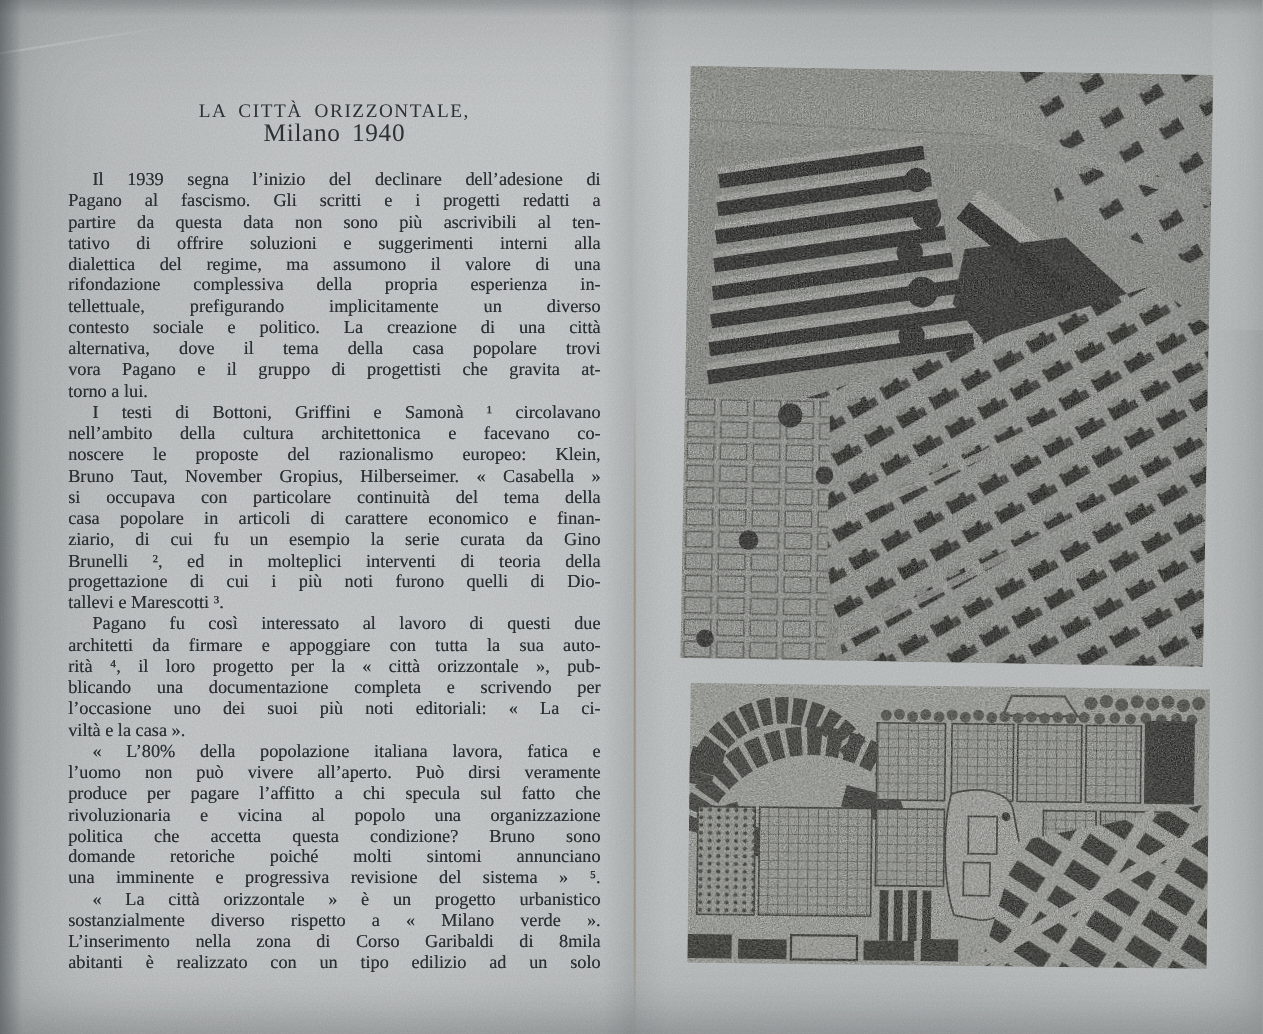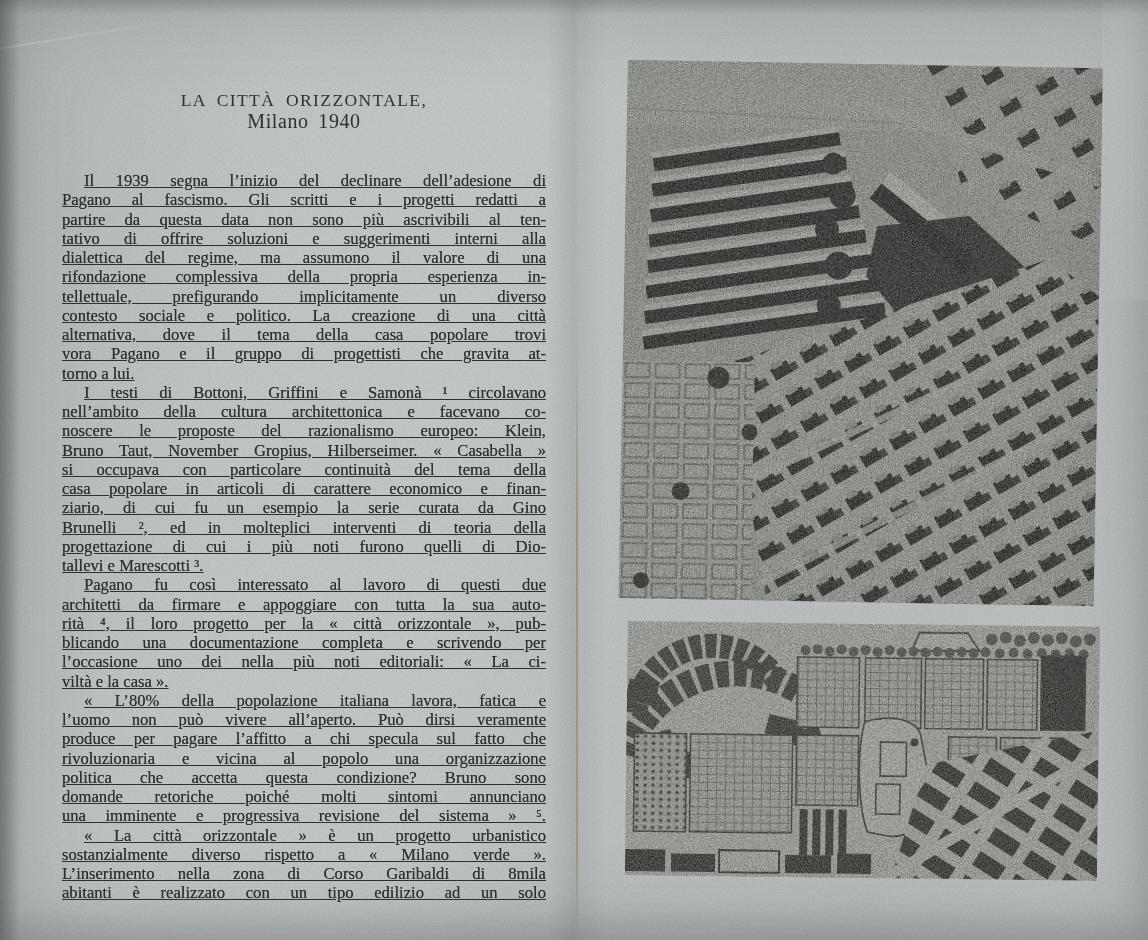--- a/index.html
+++ b/index.html
@@ -22,23 +22,23 @@
   .corner-crease{position:absolute;left:-10px;top:34px;width:190px;height:2px;
     background:linear-gradient(90deg,rgba(235,238,238,.8),rgba(235,238,238,0));
     transform:rotate(-9deg);opacity:.55;}
   .edge-right-highlight{position:absolute;right:0;top:0;width:46px;height:300px;
     background:linear-gradient(265deg,rgba(222,226,226,.55),rgba(222,226,226,0));}
 
   
   #left-page{position:absolute;left:62px;top:90px;width:484px;color:var(--ink,#2f3336);}
   .title-block{text-align:center;}
   .chapter-title{font-size:17.5px;line-height:20px;letter-spacing:1.4px;word-spacing:5px;}
-  .chapter-subtitle{font-size:20px;line-height:20px;letter-spacing:.6px;word-spacing:4px;margin-top:1px;}
-  #body-text{margin-top:40px;font-size:16.6px;line-height:19.25px;
-    text-shadow:0 0 .4px rgba(47,51,54,.75);text-decoration:underline;}
+  .chapter-subtitle{font-size:23px;line-height:20px;letter-spacing:.6px;word-spacing:4px;margin-top:1px;}
+  #body-text{margin-top:22px;font-size:16.6px;line-height:19.25px;
+    text-shadow:0 0 .4px rgba(47,51,54,.75);}
   .tline{text-align:justify;text-align-last:justify;height:19.25px;overflow:visible;white-space:nowrap;}
   .tline.indent{padding-left:22px;}
   .tline.lastleft{text-align-last:left;}
 
   
   figure{margin:0;padding:0;position:absolute;}
   #fig-top{left:628px;top:60px;width:475px;height:538px;transform:rotate(1deg);transform-origin:top left;}
   #fig-bottom{left:628px;top:621px;width:472px;height:254px;transform:rotate(0.7deg);transform-origin:top left;}
   figure svg{display:block;width:100%;height:100%;}
   .grain-page{position:absolute;inset:0;pointer-events:none;opacity:.06;}
@@ -77,21 +77,21 @@
           <div class="tline">ziario, di cui fu un esempio la serie curata da Gino</div>
           <div class="tline">Brunelli ², ed in molteplici interventi di teoria della</div>
           <div class="tline">progettazione di cui i più noti furono quelli di Dio-</div>
           <div class="tline lastleft">tallevi e Marescotti ³.</div>
         </div>
         <div>
           <div class="tline indent">Pagano fu così interessato al lavoro di questi due</div>
           <div class="tline">architetti da firmare e appoggiare con tutta la sua auto-</div>
           <div class="tline">rità ⁴, il loro progetto per la « città orizzontale », pub-</div>
           <div class="tline">blicando una documentazione completa e scrivendo per</div>
-          <div class="tline">l’occasione uno dei nella più noti editoriali: « La ci-</div>
+          <div class="tline">l’occasione uno dei suoi più noti editoriali: « La ci-</div>
           <div class="tline lastleft">viltà e la casa ».</div>
         </div>
         <div>
           <div class="tline indent">« L’80% della popolazione italiana lavora, fatica e</div>
           <div class="tline">l’uomo non può vivere all’aperto. Può dirsi veramente</div>
           <div class="tline">produce per pagare l’affitto a chi specula sul fatto che</div>
           <div class="tline">rivoluzionaria e vicina al popolo una organizzazione</div>
           <div class="tline">politica che accetta questa condizione? Bruno sono</div>
           <div class="tline">domande retoriche poiché molti sintomi annunciano</div>
           <div class="tline">una imminente e progressiva revisione del sistema » ⁵.</div>

